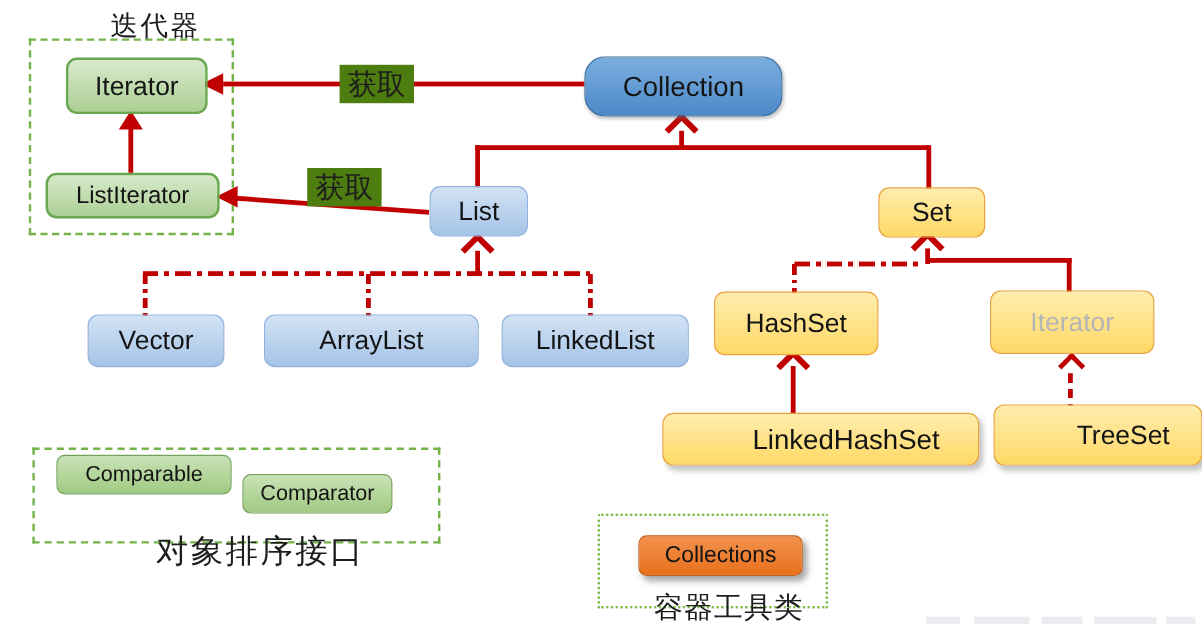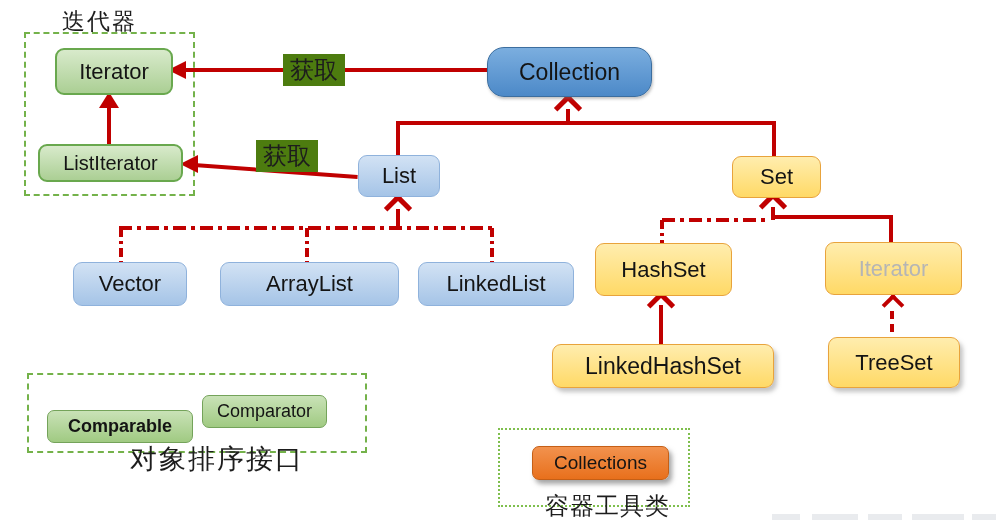--- a/index.html
+++ b/index.html
@@ -13,21 +13,21 @@
         color:#141414;border-radius:9px;white-space:nowrap;}
   .blue-dark{background:linear-gradient(#7BAEDF,#4C89C8);border:1.5px solid #3C6E9F;
              border-radius:11px;font-size:23px;box-shadow:1px 2px 3px rgba(120,120,120,.45);}
   .blue{background:linear-gradient(#D2E2F4,#A5C4E7);border:1.5px solid #8FB2DC;font-size:22px;}
   .yellow{background:linear-gradient(#FFEDAE,#FFD966);border:1.5px solid #E8A33C;font-size:22px;}
   .green{background:linear-gradient(#D8EACB,#ABCF94);border:2px solid #69A84E;font-size:22px;}
   .green-sm{background:linear-gradient(#C9E2B7,#A0CA82);border:1.5px solid #74A35A;
             font-size:18px;border-radius:7px;}
   .orange{background:linear-gradient(#F2924E,#E8701C);border:1px solid #C55F16;font-size:19px;
           border-radius:7px;box-shadow:3px 4px 5px rgba(90,90,90,.55);}
-  .shadow{box-shadow:3px 4px 4px rgba(140,140,140,.5);}
+  .shadow{box-shadow:3px 4px 4px rgba(140,140,140,.5);padding-left:42px;}
   .gray-text{color:#B5B5B5;}
   
   .cjk{position:absolute;font-family:"DejaVu Serif","Liberation Serif",serif;color:#1d1d1d;
        white-space:nowrap;}
   .onwhite{background:#4d7c0f;padding:0 7px;}
   
   .ln{position:absolute;background:#C00000;}
   .ddh{position:absolute;height:4px;background:repeating-linear-gradient(to right,
        #C00000 0 13px,transparent 13px 18px,#C00000 18px 22px,transparent 22px 27px);}
   .ddv{position:absolute;width:4px;background:repeating-linear-gradient(to bottom,
@@ -43,21 +43,21 @@
         border-right:10px solid transparent;border-bottom:16px solid #C00000;}
   
   .wm{position:absolute;bottom:0;height:6px;background:#E4E6EA;opacity:.8;}
 </style>
 </head>
 <body>
 
 <div class="canvas">
 
   <div class="grp" style="left:24px;top:32px;width:167px;height:160px;"></div>
-  <div class="cjk" style="left:62px;top:6px;font-size:23px;letter-spacing:2px;">迭代器</div>
+  <div class="cjk" style="left:92px;top:6px;font-size:23px;letter-spacing:2px;">迭代器</div>
 
   <div class="grp" style="left:27px;top:373px;width:336px;height:76px;"></div>
   <div class="cjk" style="left:130px;top:441px;font-size:27px;letter-spacing:2px;">对象排序接口</div>
 
   <div class="grp dotted" style="left:498px;top:428px;width:188px;height:75px;"></div>
   <div class="cjk" style="left:545px;top:490px;font-size:24px;letter-spacing:1px;">容器工具类</div>
 
   <div class="ln" style="left:186px;top:68px;width:301px;height:4px;"></div>
   <div class="tri-left" style="left:168px;top:61px;"></div>
   <div class="cjk onwhite" style="left:283px;top:54px;font-size:24px;">获取</div>
@@ -104,21 +104,21 @@
 
   <div class="node blue" style="left:73px;top:262px;width:112px;height:42px;">Vector</div>
   <div class="node blue" style="left:220px;top:262px;width:177px;height:42px;">ArrayList</div>
   <div class="node blue" style="left:418px;top:262px;width:154px;height:42px;">LinkedList</div>
 
   <div class="node yellow" style="left:595px;top:243px;width:135px;height:51px;">HashSet</div>
   <div class="node yellow gray-text" style="left:825px;top:242px;width:135px;height:51px;">Iterator</div>
   <div class="node yellow shadow" style="left:552px;top:344px;width:220px;height:42px;font-size:23px;">LinkedHashSet</div>
   <div class="node yellow shadow" style="left:828px;top:337px;width:130px;height:49px;">TreeSet</div>
 
-  <div class="node green-sm" style="left:47px;top:410px;width:144px;height:31px;font-weight:bold;">Comparable</div>
+  <div class="node green-sm" style="left:47px;top:379px;width:144px;height:31px;">Comparable</div>
   <div class="node green-sm" style="left:202px;top:395px;width:123px;height:31px;text-align:center;">Comparator</div>
 
   <div class="node orange" style="left:532px;top:446px;width:135px;height:32px;">Collections</div>
 
   <div class="wm" style="left:772px;width:28px;"></div>
   <div class="wm" style="left:812px;width:46px;"></div>
   <div class="wm" style="left:868px;width:34px;"></div>
   <div class="wm" style="left:912px;width:52px;"></div>
   <div class="wm" style="left:972px;width:24px;"></div>
 

